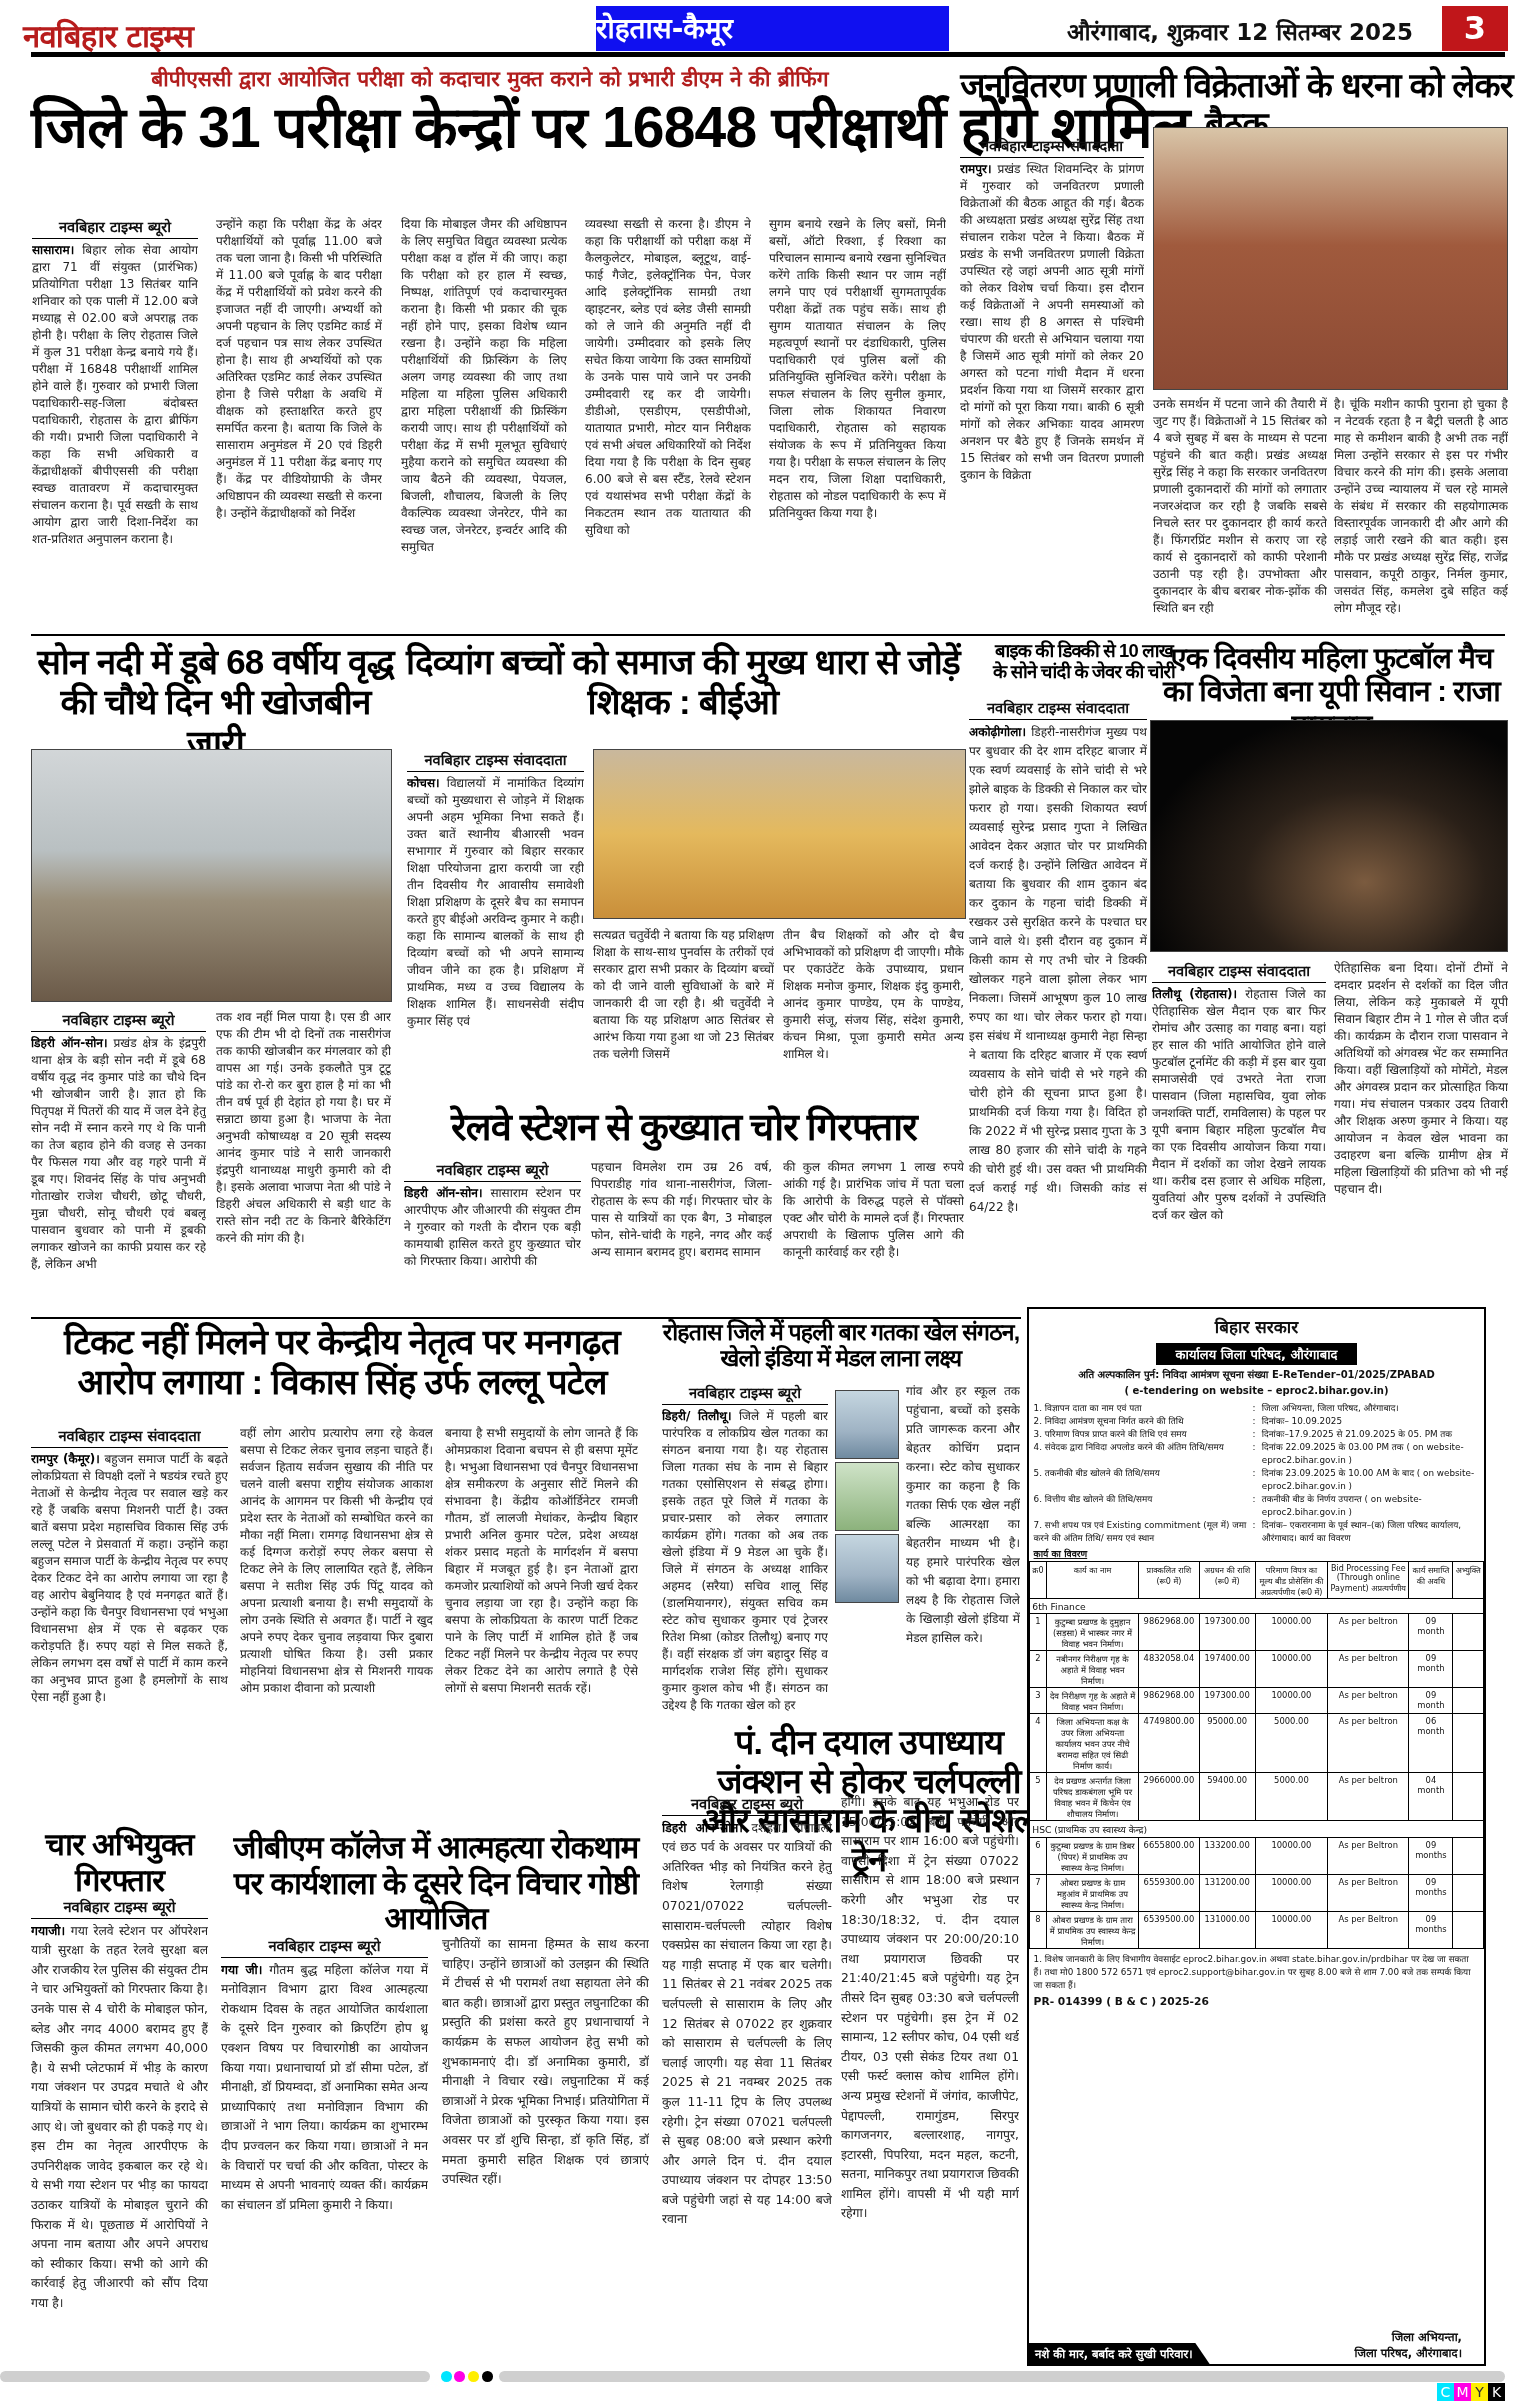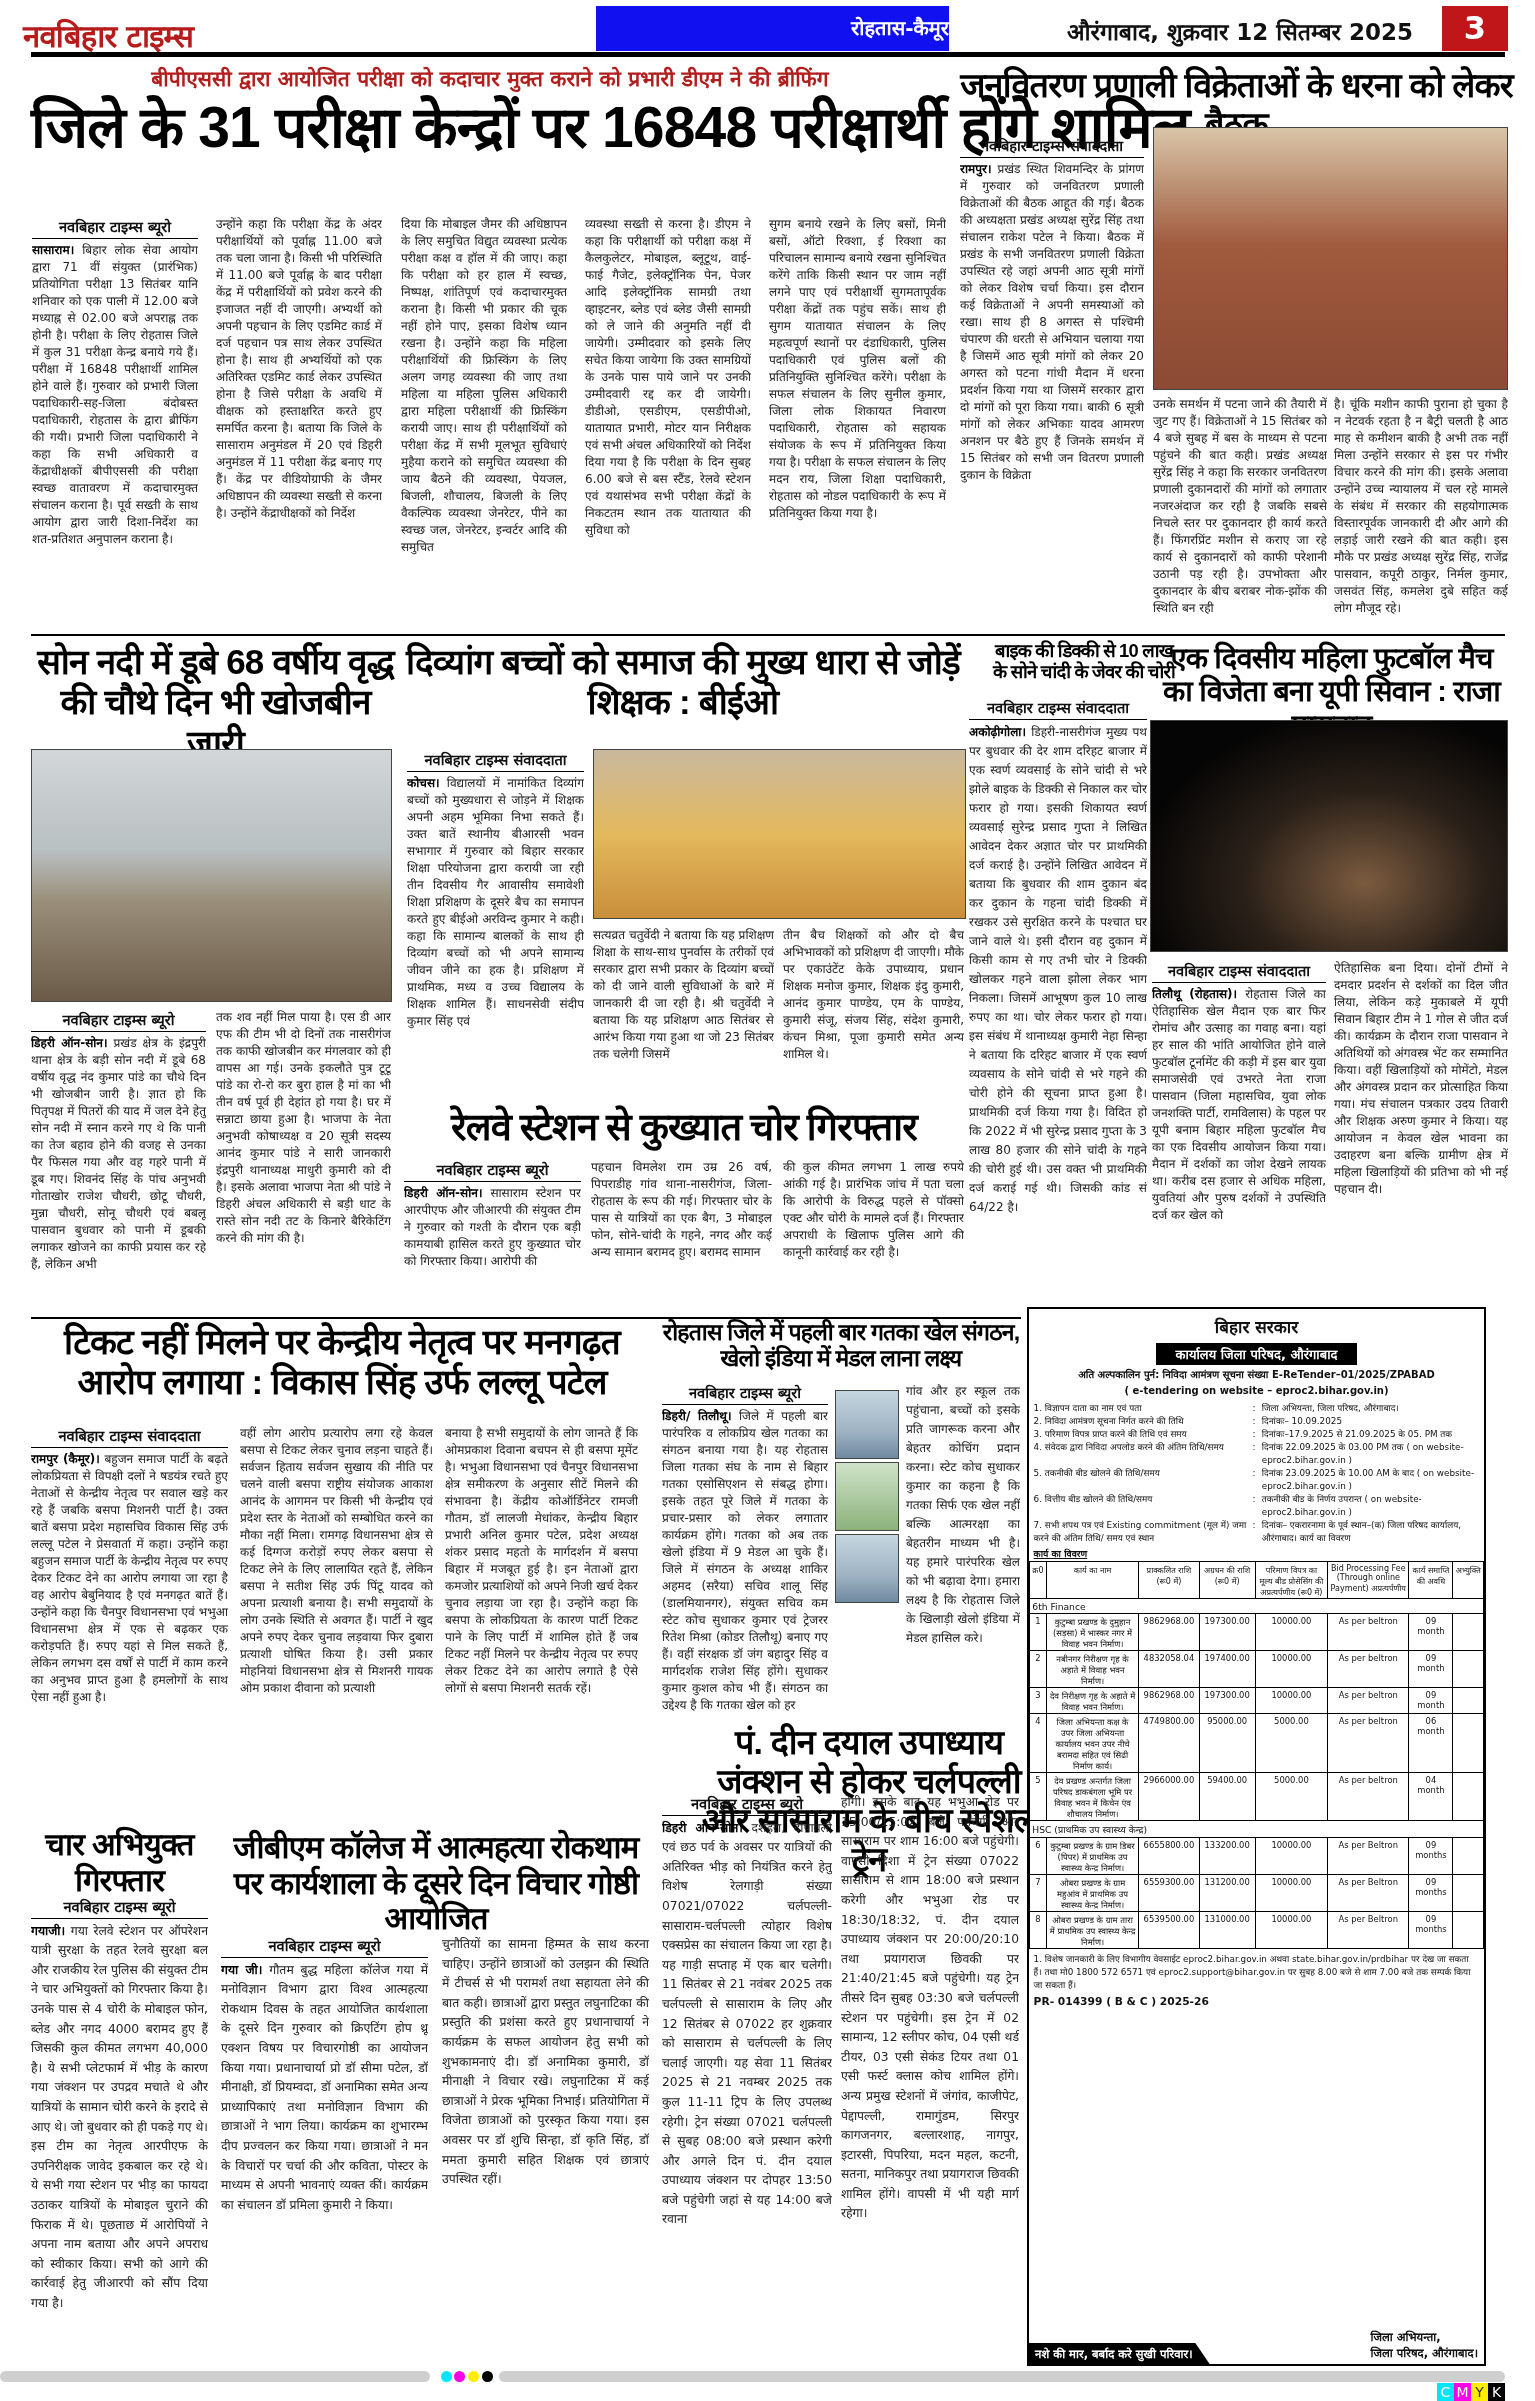--- a/index.html
+++ b/index.html
@@ -1,20 +1,20 @@
 <!DOCTYPE html>
 <html style="font-size:12.3px"><head>
 <meta charset="utf-8">
 <style>
   * { box-sizing: border-box; margin: 0; padding: 0; }
   body { width: 1535px; height: 2401px; background: #fff; font-family: "DejaVu Sans", sans-serif; color: #111; position: relative; overflow: hidden; }
   .abs { position: absolute; }
   
   .mast-title { left: 23px; top: 14px; font-size: 31px; font-weight: bold; color: #b71c1c; font-family: "DejaVu Serif", serif; letter-spacing: -0.8px; text-align: center; }
-  .mast-section { left: 596px; top: 6.1px; width: 353px; height: 45px; background: #1010f0; color: #fff; font-size: 20px; font-weight: bold; text-align: right; line-height: 45px; }
+  .mast-section { left: 596px; top: 6.1px; width: 353px; height: 45px; background: #1010f0; color: #fff; font-size: 28px; font-weight: bold; text-align: left; line-height: 45px; }
   .mast-date { left: 1067px; top: 15.4px; font-size: 23px; font-weight: bold; }
   .mast-page { left: 1442px; top: 6.1px; width: 66px; height: 45px; background: #c0161a; color: #fff; font-size: 32px; font-weight: bold; text-align: center; line-height: 45px; }
   .rule { left: 31px; top: 52px; width: 1474px; height: 4.6px; background: #000; }
   
   .kicker { color: #b21e1e; font-weight: bold; }
   .headline { font-weight: bold; font-family: "Liberation Sans Narrow", "Liberation Sans", sans-serif; color: #000; line-height: 1.15; text-align: center; letter-spacing: -0.8px; }
   .byline { font-weight: bold; font-size: 14.6px; text-align: center; border-bottom: 1.5px solid #000; padding-bottom: 1.5px; margin-bottom: 3.1px; }
   .body { font-size: 12px; line-height: 17px; text-align: justify; color: #222; }
   .body b { font-weight: bold; color: #000; }
   .col { position: absolute; overflow: hidden; }
@@ -35,21 +35,21 @@
   .notice .kv .c { width: 9.2px; }
   .notice .kv .v { flex: 1; }
   .notice .sub { font-size: 9.2px; font-weight: bold; text-decoration: underline; padding: 1.5px 4.6px; }
   table.tender { border-collapse: collapse; width: 100%; font-size: 8.4px; }
   table.tender th, table.tender td { border: 0.8px solid #000; padding: 1.5px 2.3px; text-align: center; vertical-align: top; }
   table.tender th { font-weight: normal; font-size: 8px; }
   table.tender td.sec { text-align: left; font-size: 9.2px; }
   .notice .foot { font-size: 8.8px; line-height: 13px; padding: 3.1px 4.6px; }
   .notice .pr { font-weight: bold; font-size: 10.7px; padding: 0 4.6px; }
   .notice .slogan { position: absolute; left: 0; bottom: 0; background: #000; color: #fff; font-size: 11.5px; font-weight: bold; padding: 3.1px 17px 3.1px 6.1px; clip-path: polygon(0 0, 92% 0, 100% 100%, 0 100%); }
-  .notice .sign { position: absolute; right: 6px; bottom: 3.1px; text-align: left; font-size: 11.5px; font-weight: bold; line-height: 15.4px; }
+  .notice .sign { position: absolute; right: 22px; bottom: 3.1px; text-align: right; font-size: 11.5px; font-weight: bold; line-height: 15.4px; }
   
   .regbar { left: 0; top: 2371px; height: 10.7px; background: #cfcfcf; border-radius: 5.4px; }
   .dot { width: 10.7px; height: 10.7px; border-radius: 50%; top: 2371px; }
   .cmyk { left: 1437px; top: 2383px; display: flex; font-size: 14px; color: #fff; }
   .cmyk span { width: 17px; text-align: center; line-height: 18.4px; }
   .divider-h { background: #000; height: 1.5px; }
 </style>
 </head>
 <body>
 

